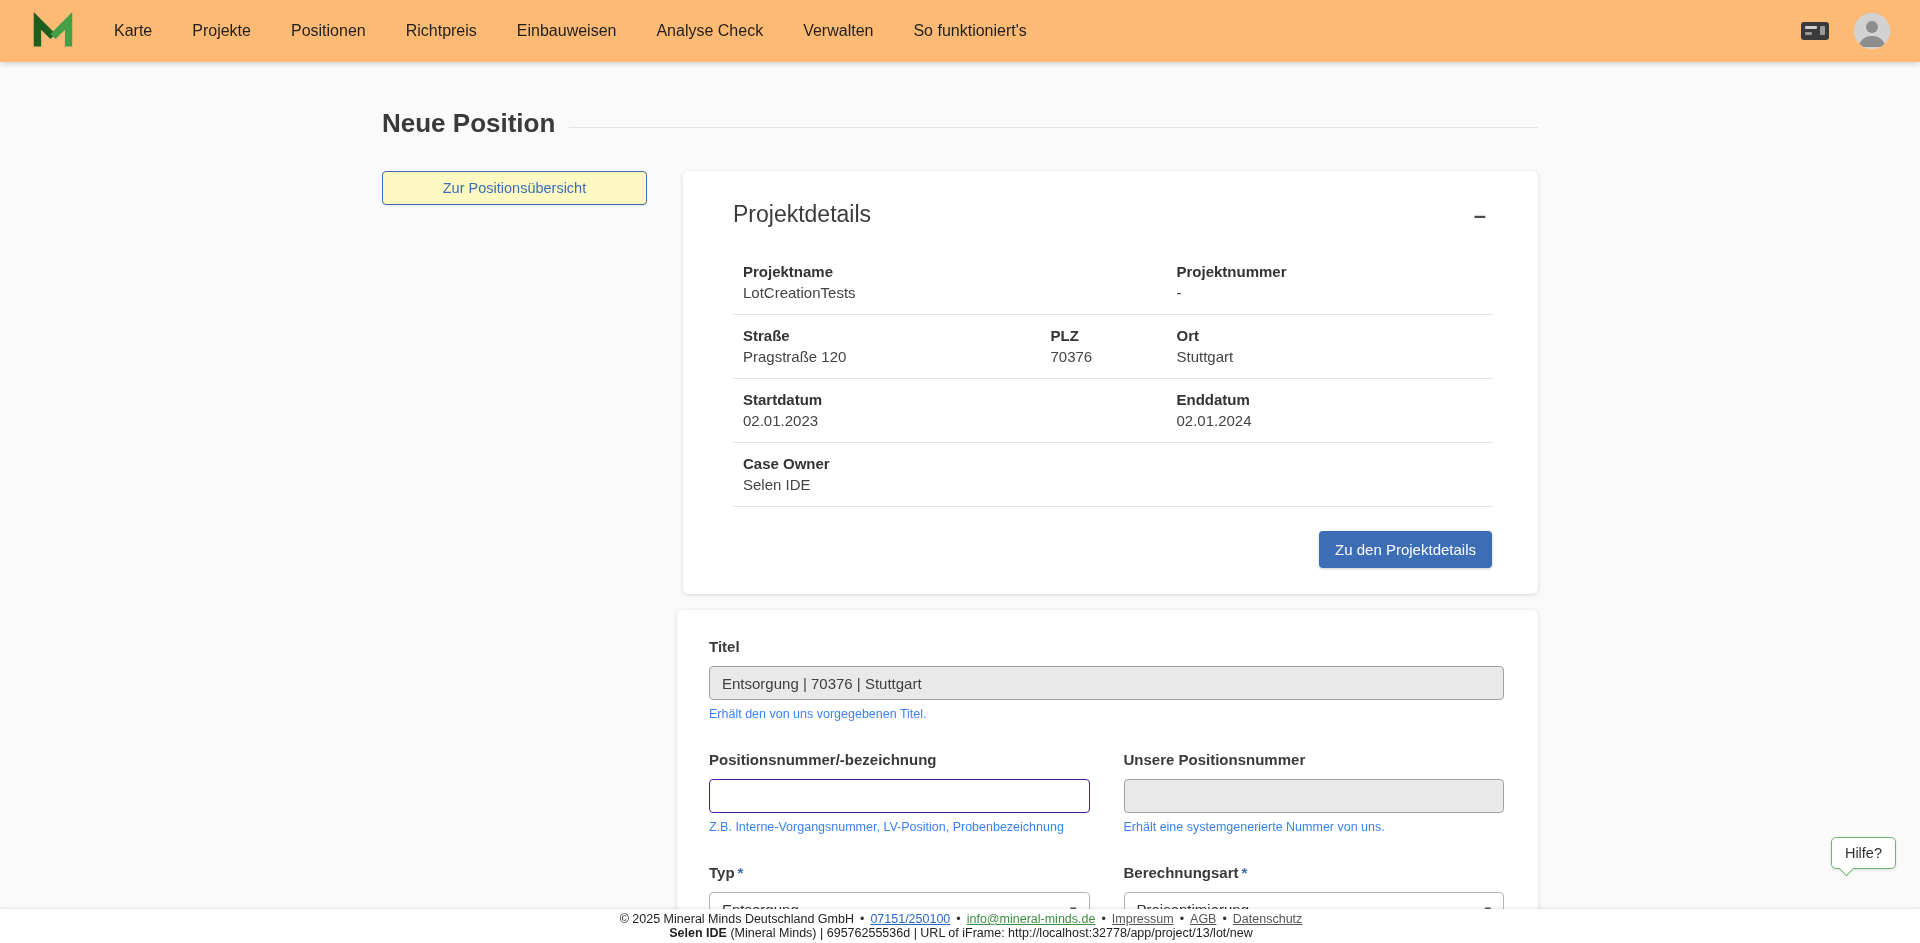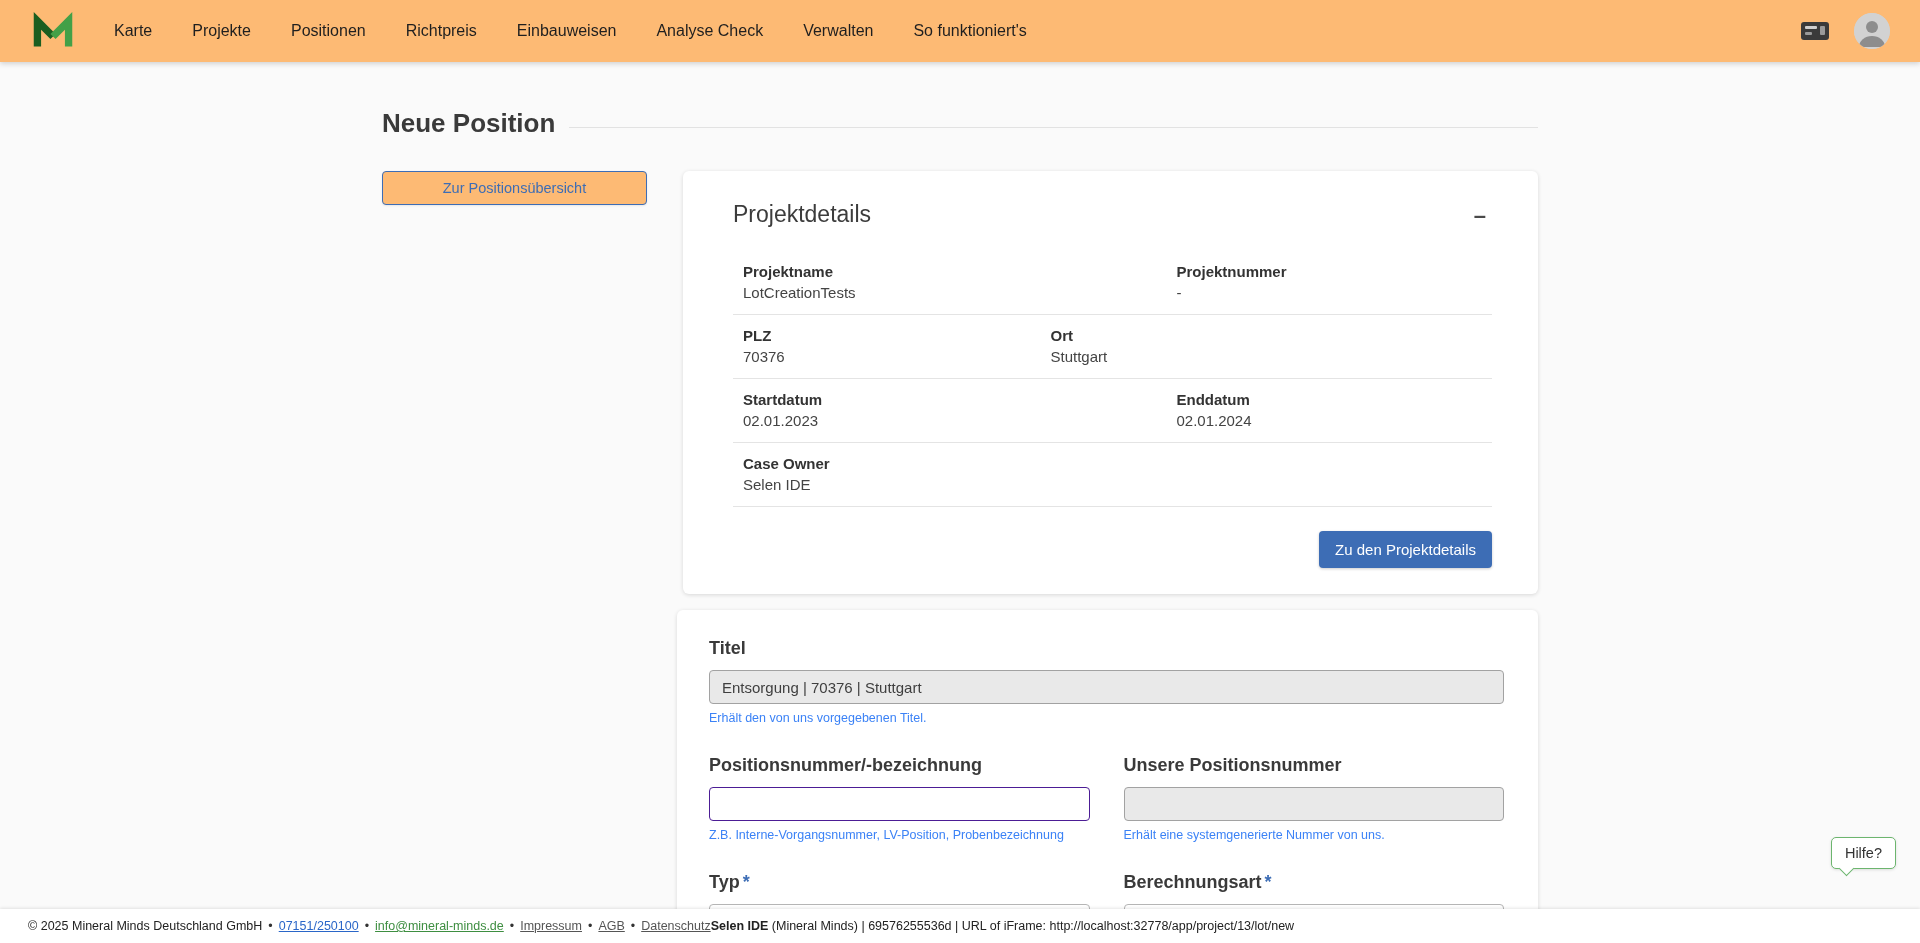--- a/index.html
+++ b/index.html
@@ -49,21 +49,21 @@
   main { padding-top: 46px; }
   .container { width: 1156px; margin: 0 auto; }
   .page-head { display: flex; align-items: center; gap: 14px; }
   .page-head h1 { margin: 0; font-size: 26px; font-weight: 700; color: #3a3a3a; }
   .page-head .rule { flex: 1; height: 1px; background: #e2e2e2; margin-top: 8px; }
 
   .content-grid { display: flex; gap: 30px; margin-top: 32px; align-items: flex-start; }
   aside.left-col { width: 265px; flex: 0 0 265px; }
   .outline-btn {
     width: 100%;
-    background: #fdba74;
+    background: #fef9c3;
     border: 1px solid #3d6db5;
     color: #3d6db5;
     font-size: 14.5px;
     font-family: "Liberation Sans", sans-serif;
     padding: 8px 10px;
     border-radius: 4px;
     cursor: pointer;
     box-shadow: 0 1px 2px rgba(0,0,0,0.08);
   }
   .cards-col { flex: 1; display: flex; flex-direction: column; gap: 16px; }
@@ -104,21 +104,21 @@
     font-family: "Liberation Sans", sans-serif;
     padding: 10px 16px;
     border-radius: 4px;
     cursor: pointer;
     box-shadow: 0 1px 3px rgba(0,0,0,0.2);
   }
 
   
   .form-card { padding: 28px 34px 60px 32px; }
   .field { margin-bottom: 30px; }
-  .field label { display: block; font-size: 18px; font-weight: 700; color: #3a3a3a; margin-bottom: 11px; }
+  .field label { display: block; font-size: 15px; font-weight: 700; color: #3a3a3a; margin-bottom: 11px; }
   .req { color: #3d6db5; margin-left: 3px; font-weight: 700; }
   .input {
     width: 100%;
     height: 34px;
     border: 1px solid #4c1d95;
     border-radius: 4px;
     padding: 0 12px;
     font-size: 15px;
     font-family: "Liberation Sans", sans-serif;
     color: #333;
@@ -172,26 +172,27 @@
 
   
   footer.app-footer {
     position: fixed;
     left: 0; right: 0; bottom: 0;
     height: 34px;
     background: #fff;
     box-shadow: 0 -1px 3px rgba(0,0,0,0.10);
     display: flex;
     align-items: center;
-    justify-content: flex-start;
+    justify-content: center;
     padding: 0 26px 0 28px;
     font-size: 12.5px;
     color: #222;
     z-index: 50;
     white-space: nowrap;
+    flex-direction: column;
   }
   .foot-left { display: flex; align-items: center; gap: 6px; }
   .sep { color: #333; }
   a.f-link { text-decoration: underline; cursor: pointer; }
   .f-phone { color: #2a66c8; }
   .f-mail { color: #3e8e41; }
   .f-grey { color: #555; }
   .foot-right .bold { font-weight: 700; }
 </style>
 </head>
@@ -258,20 +259,24 @@
                 <div class="lbl">Projektname</div>
                 <div class="val">LotCreationTests</div>
               </div>
               <div class="p-cell col3">
                 <div class="lbl">Projektnummer</div>
                 <div class="val">-</div>
               </div>
             </div>
             <div class="p-row">
               <div class="p-cell">
+                <div class="lbl">Straße</div>
+                <div class="val">Pragstraße 120</div>
+              </div>
+              <div class="p-cell">
                 <div class="lbl">PLZ</div>
                 <div class="val">70376</div>
               </div>
               <div class="p-cell">
                 <div class="lbl">Ort</div>
                 <div class="val">Stuttgart</div>
               </div>
             </div>
             <div class="p-row">
               <div class="p-cell span2">

